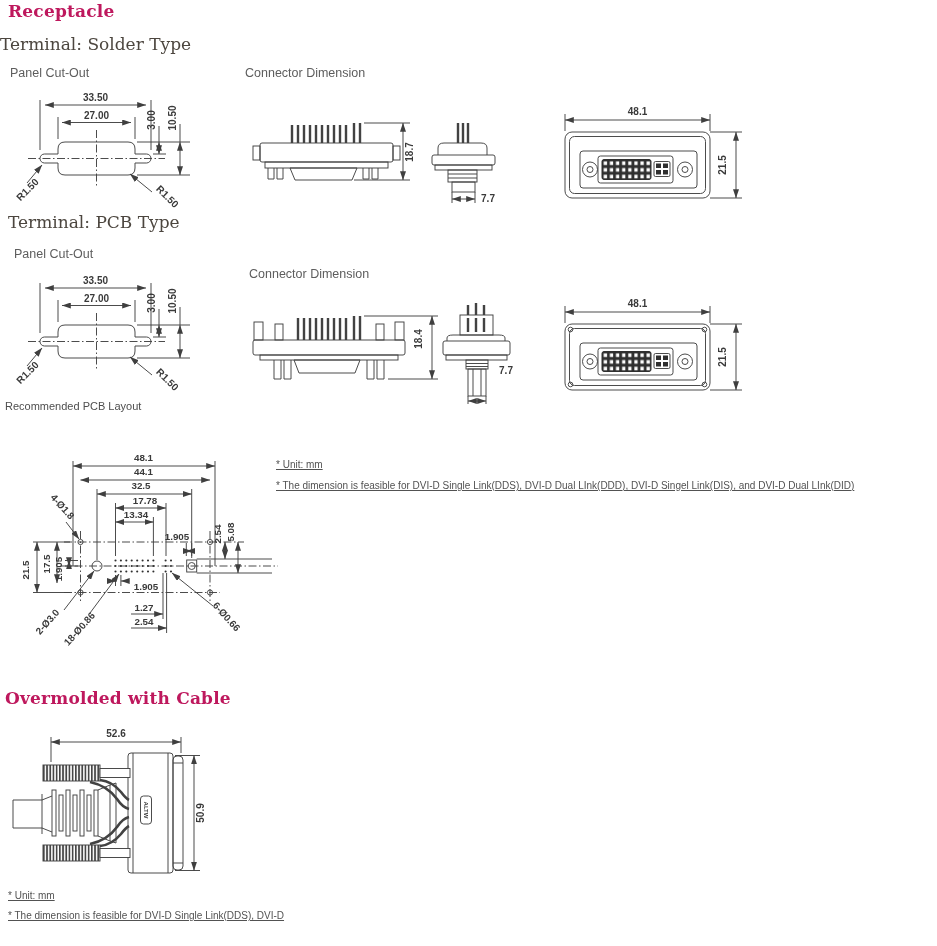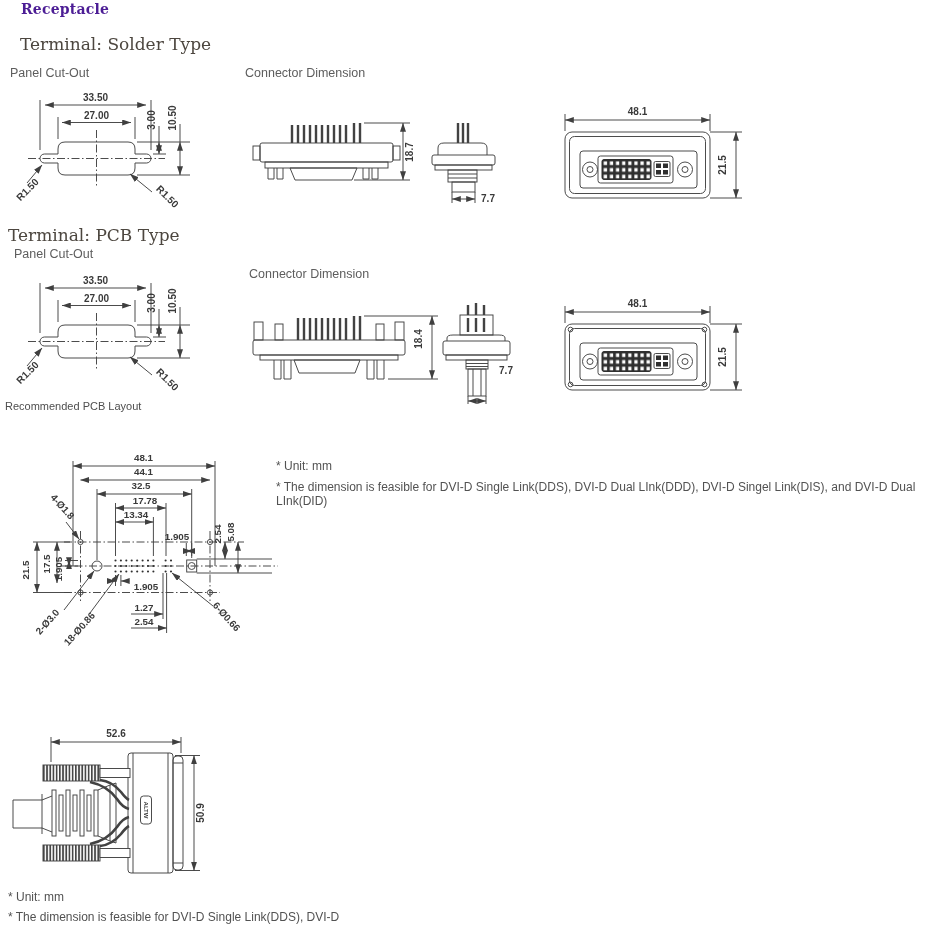--- a/index.html
+++ b/index.html
@@ -1,23 +1,23 @@
 <!DOCTYPE html>
 <html><head>
 <meta charset="utf-8">
 <style>
   html,body{margin:0;padding:0;background:#fff;}
   .page{position:relative;width:937px;height:946px;background:#fff;overflow:hidden;
         font-family:"Liberation Sans",sans-serif;}
   .abs{position:absolute;}
-  .h1{font-family:"DejaVu Serif",serif;font-weight:700;font-size:14px;color:#4c1d95;letter-spacing:.2px;margin-left:13px;}
+  .h1{font-family:"DejaVu Serif",serif;font-weight:700;font-size:17px;color:#be185d;letter-spacing:.2px;}
   .h2{font-family:"DejaVu Serif",serif;font-weight:400;font-size:17px;color:#4c463f;}
   .lbl{font-size:12.5px;color:#5d5d5d;}
   .sml{font-size:11px;color:#4e4e4e;}
-  .note{font-size:12px;color:#525252;}
+  .note{font-size:10px;color:#525252;text-decoration:underline;}
   svg.draw{position:absolute;overflow:visible;}
   .ln, .ln *{fill:none;stroke:#424242;stroke-width:.95;}
   .thick, .thick *{stroke-width:2.4;}
   .band, .band *{stroke-width:2.6;}
   .cl{stroke-dasharray:8 2.5 1.5 2.5;}
   svg text{fill:#3a3a3a;stroke:none;font-family:"Liberation Sans",sans-serif;
            font-size:10px;font-weight:600;text-anchor:middle;}
   svg.layout text{font-size:9.8px;}
   .dots circle{fill:#2f2f2f;stroke:none;}
 </style>
@@ -35,21 +35,21 @@
         <rect x="1.2" y="1.4" width="3.3" height="3.6" fill="#fdfdfd"></rect>
       </pattern>
       <pattern id="knurl" width="3.2" height="18" patternUnits="userSpaceOnUse" patternTransform="translate(31,0)">
         <rect width="3.2" height="18" fill="#ffffff"></rect>
         <rect width="1.7" height="18" fill="#474747"></rect>
       </pattern>
     </defs>
   </svg>
 
   <div class="abs h1" style="left:8px;top:1px">Receptacle</div>
-  <div class="abs h2" style="left:20px;top:34px">Terminal: Solder Type</div>
+  <div class="abs h2" style="left:0;top:34px">Terminal: Solder Type</div>
   <div class="abs lbl" style="left:10px;top:66px">Panel Cut-Out</div>
   <div class="abs lbl" style="left:245px;top:66px">Connector Dimension</div>
 
   <svg class="draw" style="left:18px;top:86px" width="215" height="132" viewBox="0 0 215 132">
     <g class="ln">
       <path d="M47,56 H110 Q117,56 117,63 V68 H128.5 A4.5,4.5 0 0 1 128.5,77 H117 V82 Q117,89 110,89 H47 Q40,89 40,82 V77 H26.5 A4.5,4.5 0 0 1 26.5,68 H40 V63 Q40,56 47,56 Z"></path>
       <line class="cl" x1="78.5" y1="44" x2="78.5" y2="102"></line>
       <line class="cl" x1="10" y1="72.5" x2="147" y2="72.5"></line>
       <line x1="22" y1="14" x2="22" y2="64"></line>
         <line x1="133" y1="14" x2="133" y2="64"></line>
@@ -129,21 +129,21 @@
         <line x1="154" y1="98" x2="186" y2="98"></line>
       <line x1="180" y1="32" x2="180" y2="98" marker-start="url(#ar)" marker-end="url(#ar)"></line>
     </g>
     <rect x="46" y="59.5" width="49" height="20" rx="2" style="fill:#2f2f2f;stroke:#2f2f2f"></rect>
     <rect x="46" y="59.5" width="49" height="20" style="fill:url(#pinp);stroke:none"></rect>
     <path style="fill:#2f2f2f;stroke:none" d="M100,63.5 h5 v4.5 h-5 Z M107,63.5 h5 v4.5 h-5 Z M100,70 h5 v4.5 h-5 Z M107,70 h5 v4.5 h-5 Z"></path>
     <text x="81.5" y="15">48.1</text>
     <text x="170" y="65" transform="rotate(-90 170 65)">21.5</text>
   </svg>
 
-  <div class="abs h2" style="left:8px;top:225px">Terminal: PCB Type</div>
+  <div class="abs h2" style="left:8px;top:212px">Terminal: PCB Type</div>
   <div class="abs lbl" style="left:14px;top:247px">Panel Cut-Out</div>
   <div class="abs lbl" style="left:249px;top:267px">Connector Dimension</div>
 
   <svg class="draw" style="left:18px;top:269px" width="215" height="132" viewBox="0 0 215 132">
     <g class="ln">
       <path d="M47,56 H110 Q117,56 117,63 V68 H128.5 A4.5,4.5 0 0 1 128.5,77 H117 V82 Q117,89 110,89 H47 Q40,89 40,82 V77 H26.5 A4.5,4.5 0 0 1 26.5,68 H40 V63 Q40,56 47,56 Z"></path>
       <line class="cl" x1="78.5" y1="44" x2="78.5" y2="102"></line>
       <line class="cl" x1="10" y1="72.5" x2="147" y2="72.5"></line>
       <line x1="22" y1="14" x2="22" y2="64"></line>
         <line x1="133" y1="14" x2="133" y2="64"></line>
@@ -341,20 +341,21 @@
     <text x="214" y="89" transform="rotate(-90 214 89)">5.08</text>
     <text x="40" y="66" transform="rotate(48 40 66)">4-Ø1.8</text>
     <text x="30" y="181" transform="rotate(-48 30 181)">2-Ø3.0</text>
     <text x="62" y="188" transform="rotate(-48 62 188)">18-Ø0.86</text>
     <text x="204" y="176" transform="rotate(48 204 176)">6-Ø0.66</text>
   </svg>
 
   <div class="abs note" style="left:276px;top:459px">* Unit: mm</div>
   <div class="abs note" style="left:276px;top:480px">* The dimension is feasible for DVI-D Single Link(DDS), DVI-D Dual LInk(DDD), DVI-D Singel Link(DIS), and DVI-D Dual LInk(DID)</div>
 
+  <div class="abs h1" style="left:5px;top:688px">Overmolded with Cable</div>
 
   <svg class="draw" style="left:12px;top:726px" width="220" height="158" viewBox="0 0 220 158">
     <g class="ln">
       <line x1="39" y1="16" x2="169" y2="16" marker-start="url(#ar)" marker-end="url(#ar)"></line>
       <line x1="39" y1="11" x2="39" y2="36"></line>
         <line x1="169" y1="11" x2="169" y2="27"></line>
       <line x1="163" y1="29.5" x2="188" y2="29.5"></line>
         <line x1="163" y1="144.5" x2="188" y2="144.5"></line>
       <line x1="182" y1="29.5" x2="182" y2="144.5" marker-start="url(#ar)" marker-end="url(#ar)"></line>
     </g>

